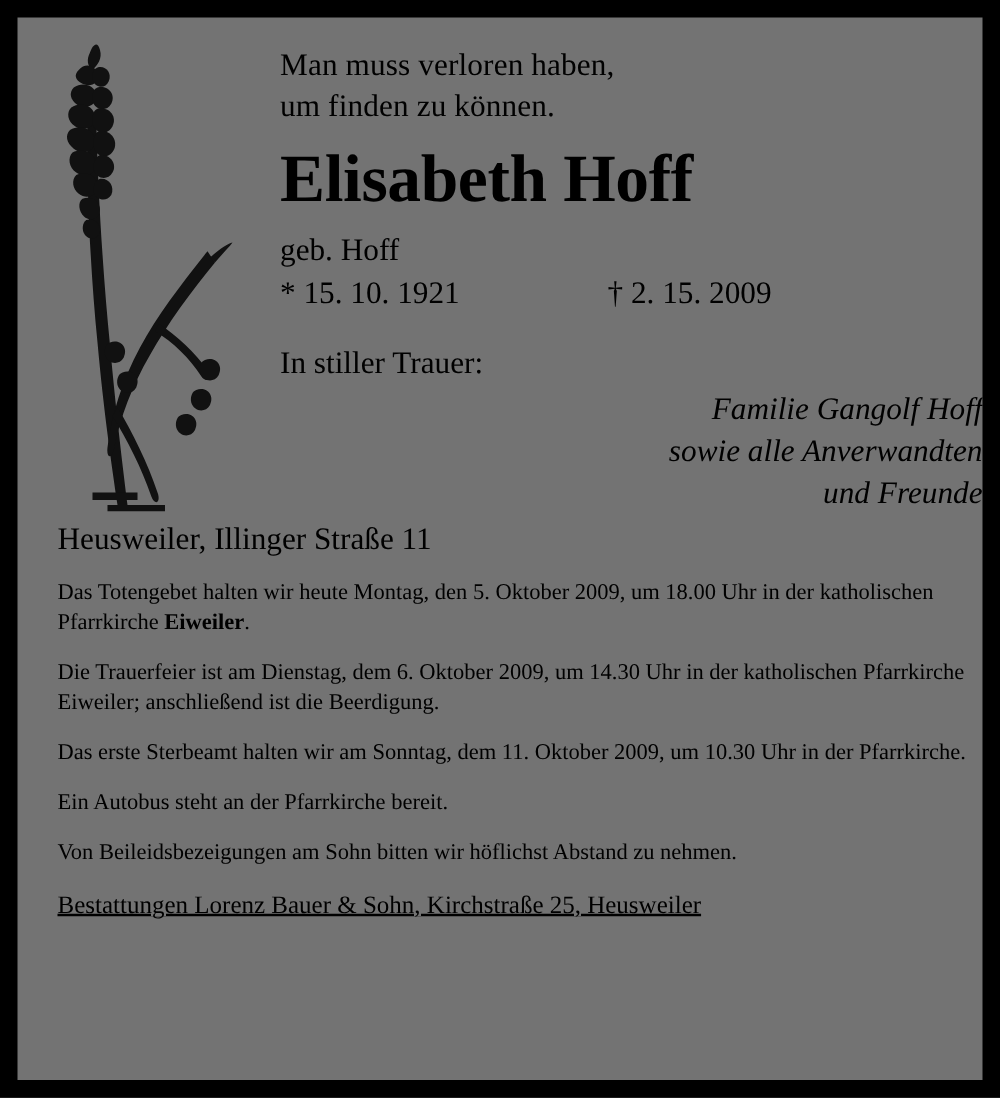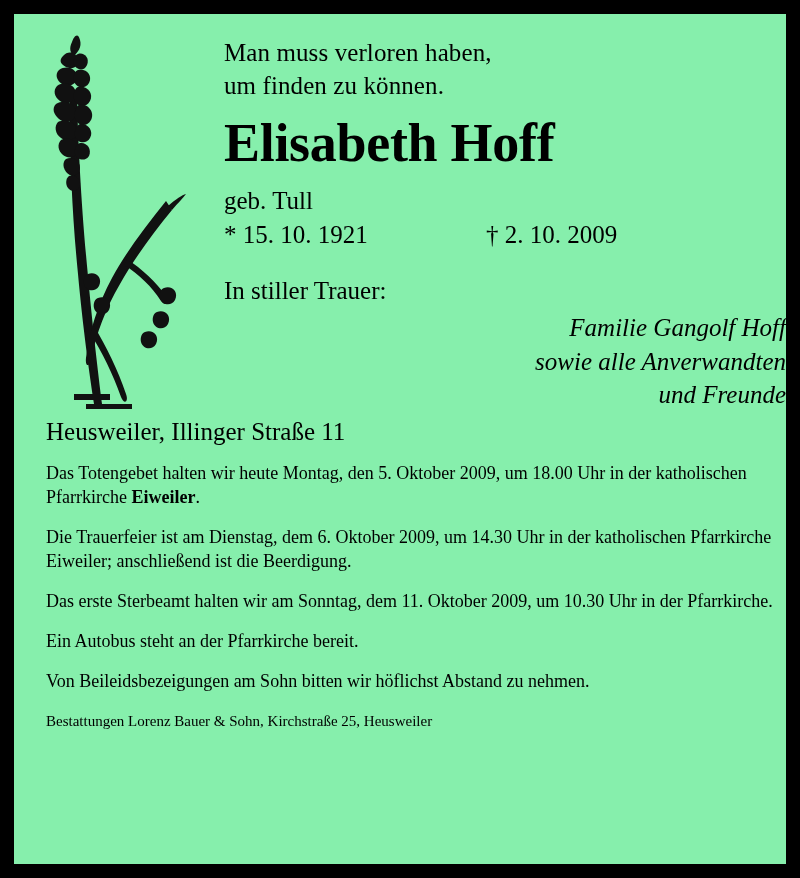--- a/index.html
+++ b/index.html
@@ -13,21 +13,21 @@
     font-family: "Liberation Serif", serif;
     color: #000;
     overflow: hidden;
   }
   .obituary {
     position: absolute;
     left: 14px;
     top: 14px;
     width: 772px;
     height: 850px;
-    background: #86efac;
+    background: #737373;
     box-sizing: border-box;
     overflow: hidden;
   }
   
   .top {
     display: flex;
     flex-direction: row;
     align-items: flex-start;
     padding: 12px 0 0 0;
   }
@@ -97,22 +97,23 @@
   }
   .para {
     font-size: 18px;
     line-height: 1.33;
     margin-bottom: 16px;
   }
   .para b {
     font-weight: bold;
   }
   .undertaker {
-    font-size: 15px;
+    font-size: 20px;
     margin-top: 19px;
+    text-decoration: underline;
   }
 </style>
 </head>
 <body>
 
 <div class="obituary">
 
   <div class="top">
 
     <div class="ornament">
@@ -155,24 +156,24 @@
         </g>
       </svg>
     </div>
 
     <div class="header-text">
       <div class="motto">
         <div>Man muss verloren haben,</div>
         <div>um finden zu können.</div>
       </div>
       <div class="name">Elisabeth Hoff</div>
-      <div class="born-name">geb. Tull</div>
+      <div class="born-name">geb. Hoff</div>
       <div class="dates">
         <span class="birth">* 15. 10. 1921</span>
-        <span class="death">† 2. 10. 2009</span>
+        <span class="death">† 2. 15. 2009</span>
       </div>
       <div class="mourning-label">In stiller Trauer:</div>
       <div class="mourners">
         <div>Familie Gangolf Hoff</div>
         <div>sowie alle Anverwandten</div>
         <div>und Freunde</div>
       </div>
     </div>
   </div>
 

